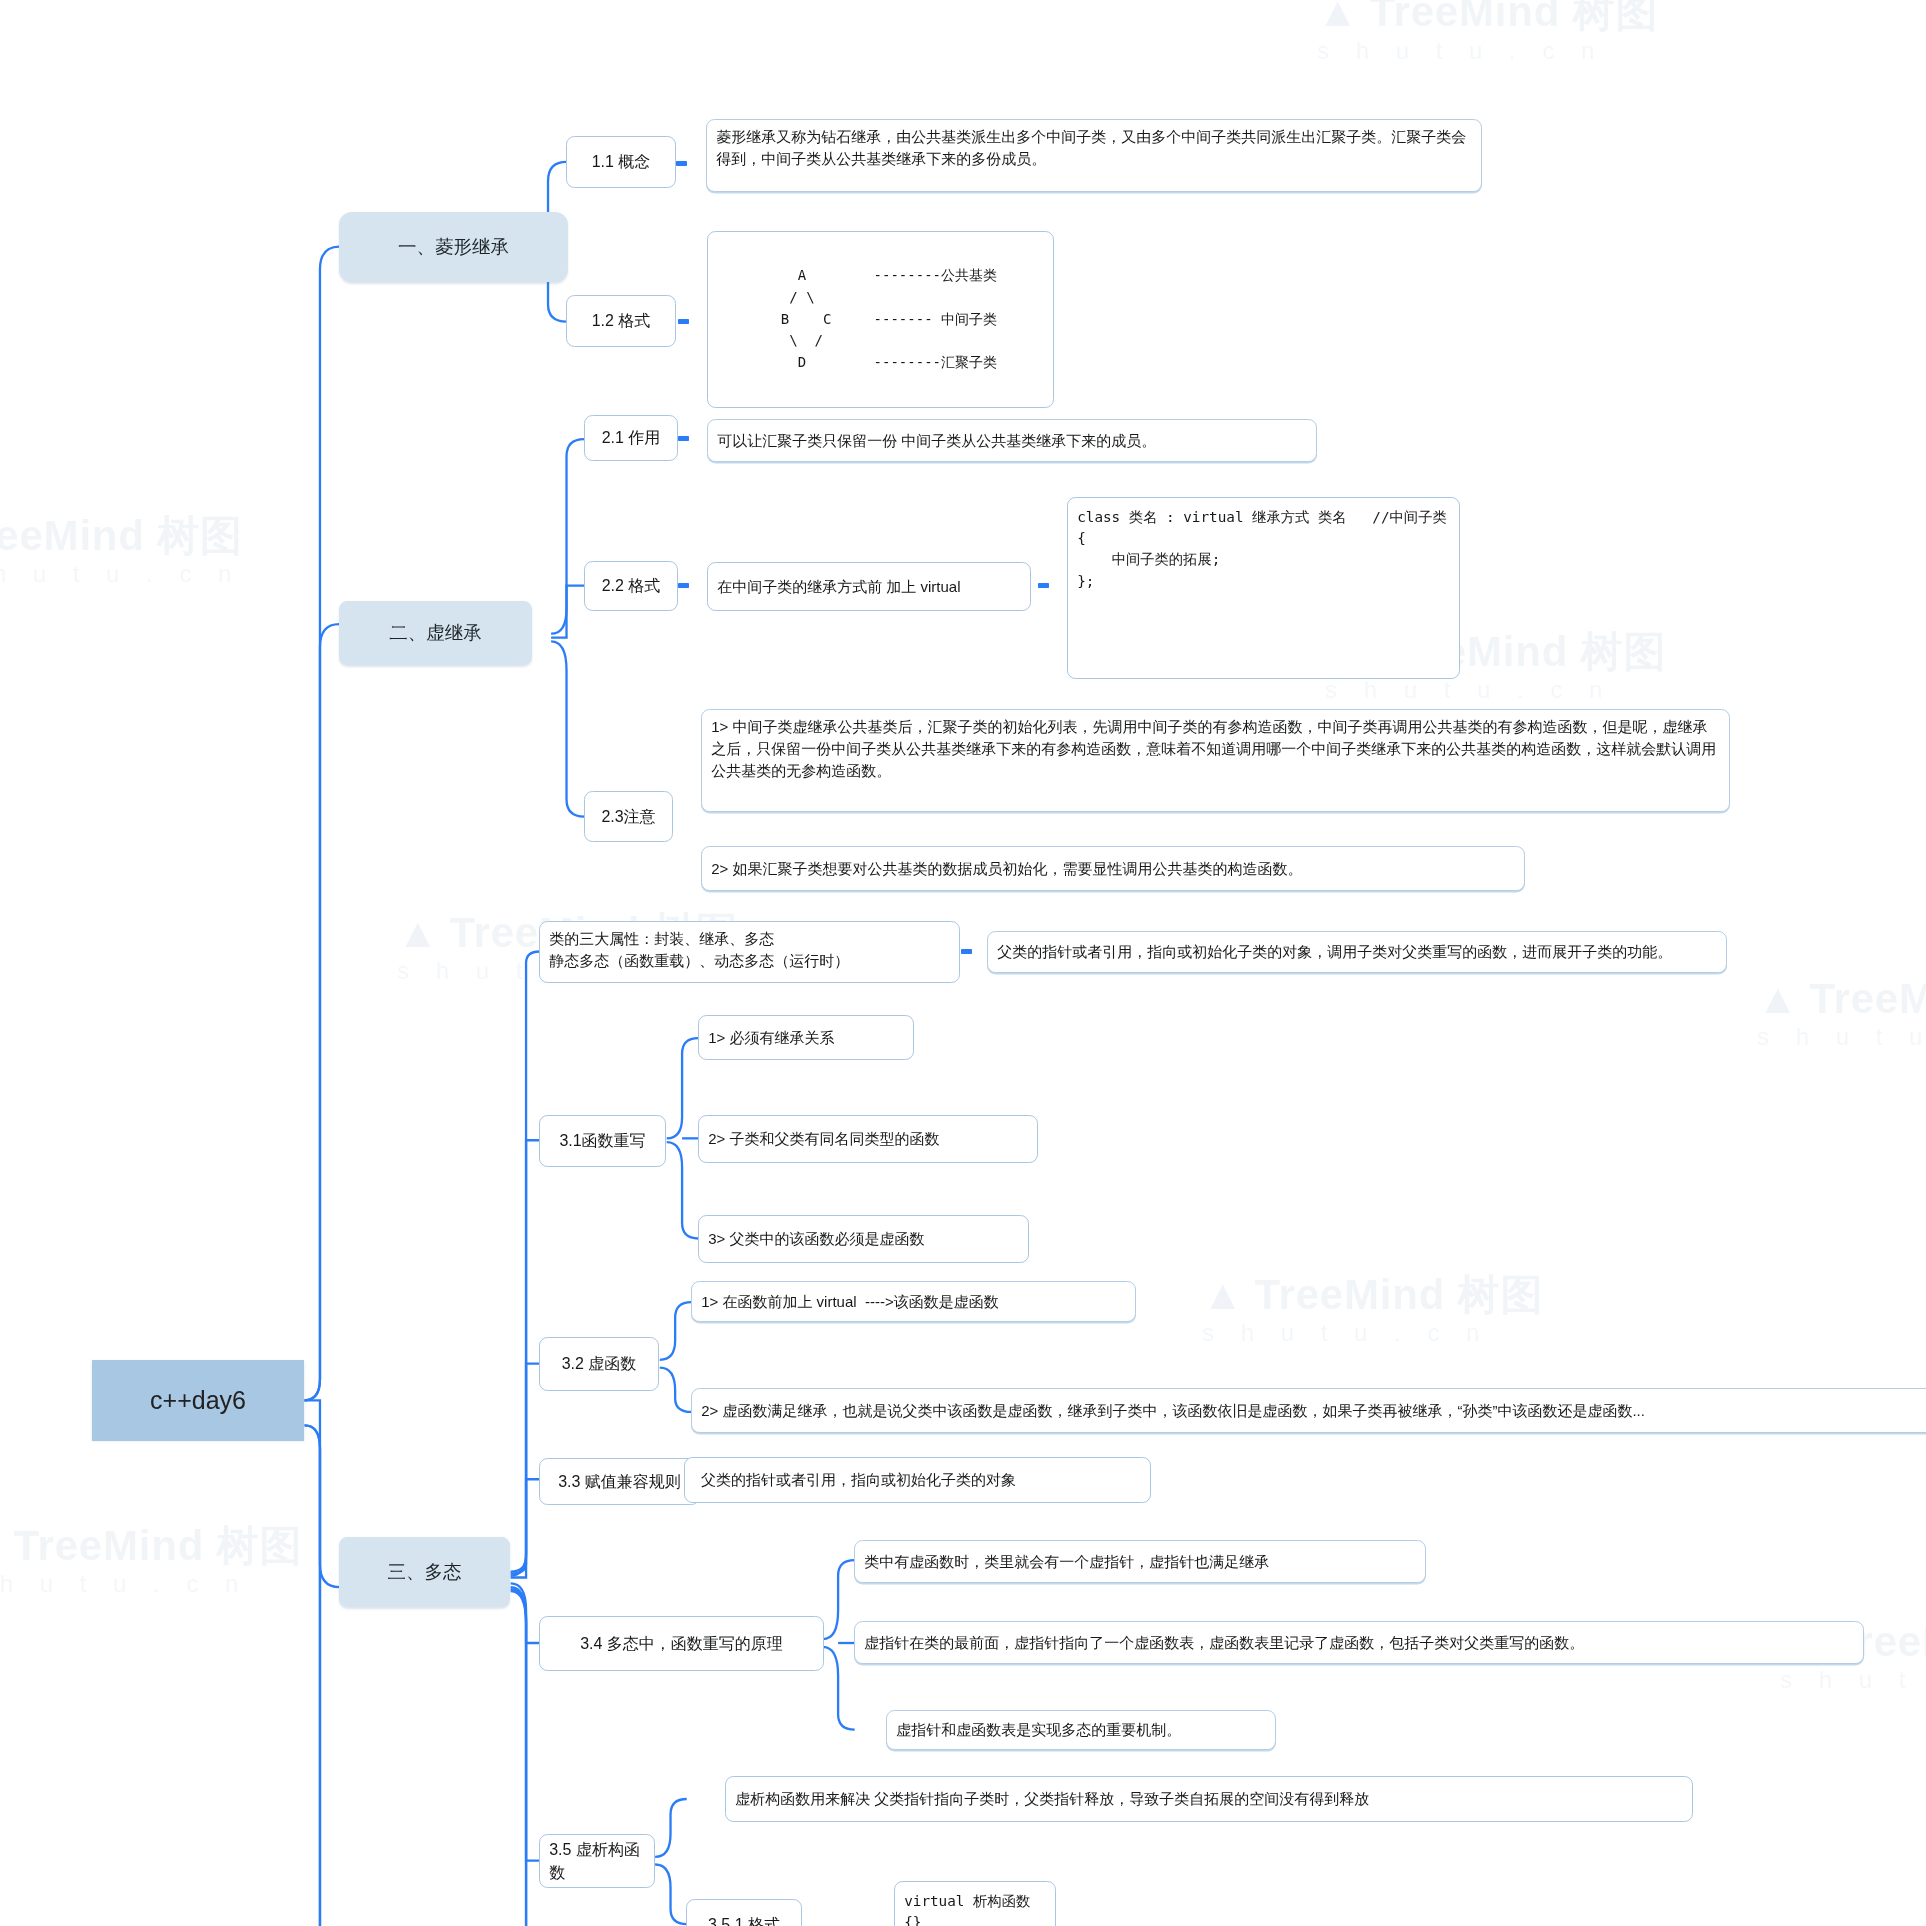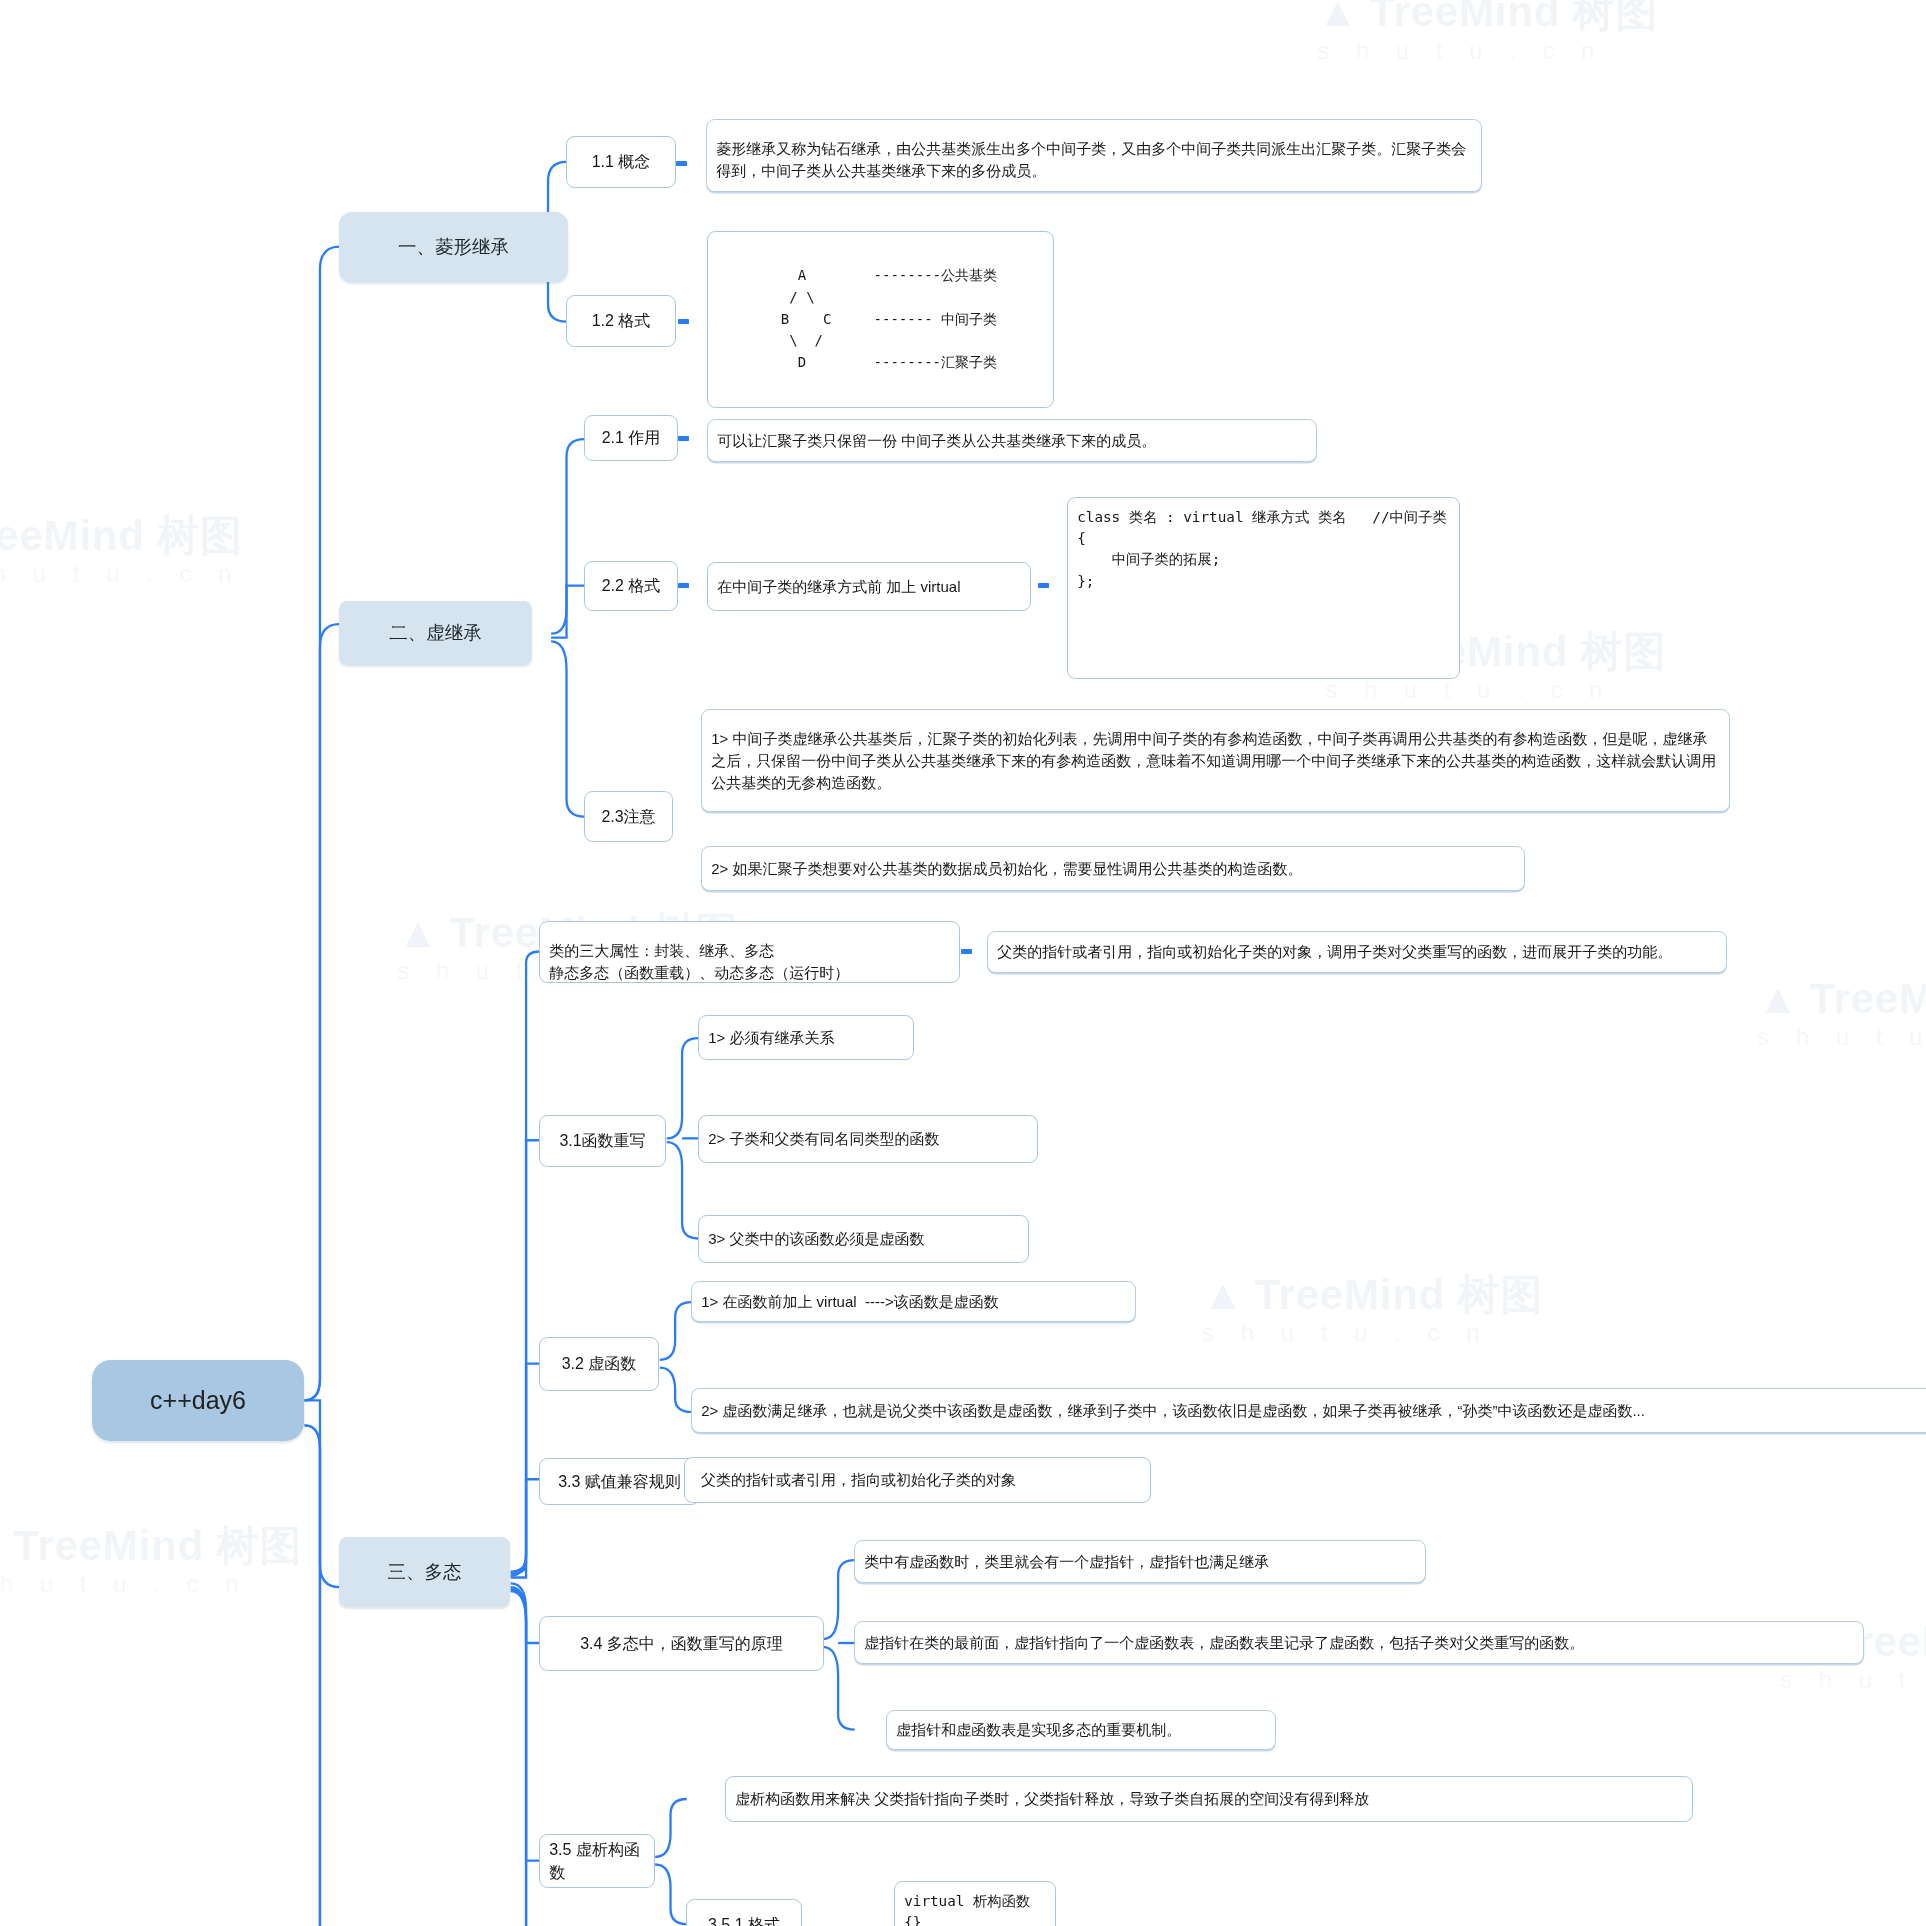--- a/index.html
+++ b/index.html
@@ -51,21 +51,21 @@
     align-items:center;
     padding:5.4px 9.2px;
     font-size:15px;
     line-height:1.45;
     color:#17181a;
     white-space:pre-wrap;
   }
   .node.root{
     background:#a7c7e2;
     border:none;
-    border-radius:19px;
+    border-radius:0;
     justify-content:center;
     font-size:25px;
     font-weight:500;
     color:#222;
     box-shadow:0 1.2px 2.7px rgba(80,110,140,.18);
   }
   .node.lvl1{
     background:#d6e4f0;
     border:none;
     border-radius:8.5px;
@@ -94,21 +94,21 @@
     padding-top:8.5px;
   }
   .node.ascii{
     font-family:"DejaVu Sans Mono","Liberation Mono",monospace;
     font-size:14px;
     line-height:1.55;
     align-items:center;
     justify-content:center;
     text-align:left;
   }
-  .node.multi{align-items:flex-start;padding-top:18px;}
+  .node.multi{align-items:flex-start;padding-top:6px;}
   
   .dot{
     position:absolute;
     width:10.8px;height:5.4px;
     background:#2b7cf7;
     border-radius:0.8px;
   }
 </style>
 </head>
 <body>

